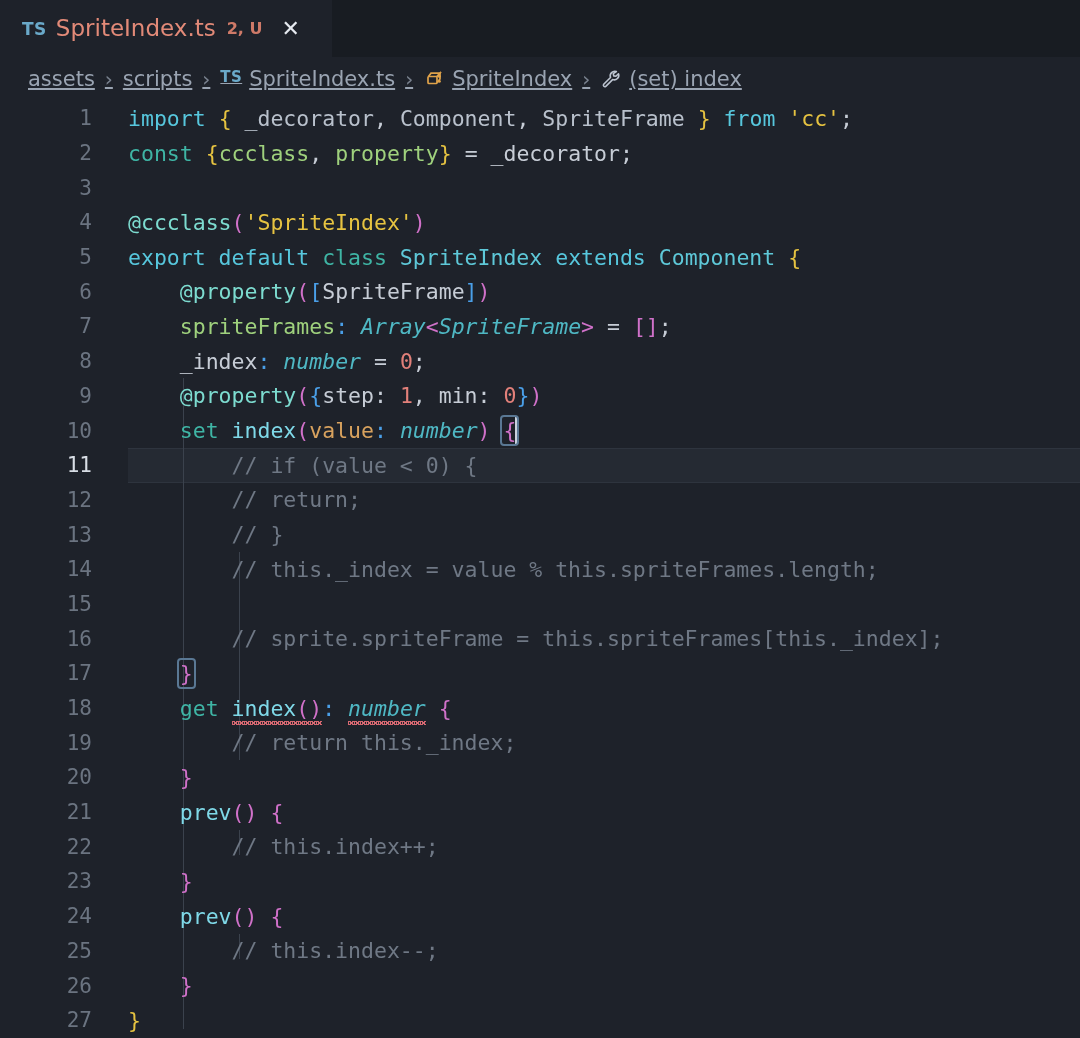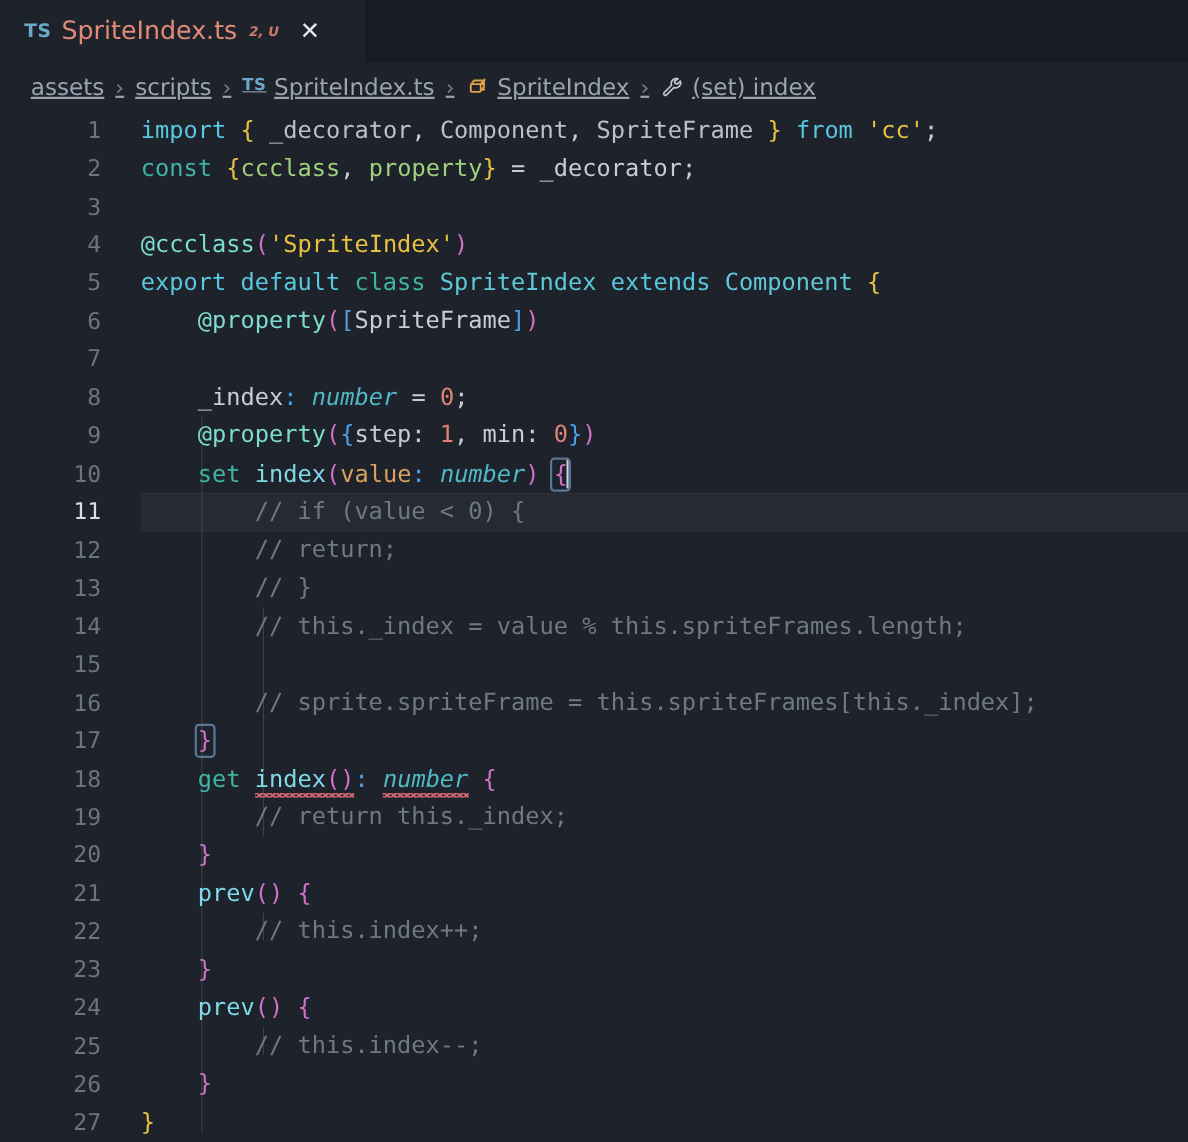--- a/index.html
+++ b/index.html
@@ -42,26 +42,25 @@
     padding-top: 2px;
   }
   .tab-title {
     color: #e28a78;
     font-size: 23px;
     line-height: 1;
     white-space: nowrap;
   }
   .tab-dirty {
     color: #cf7a68;
-    font-size: 12px;
+    font-size: 16px;
     font-weight: 700;
     line-height: 1;
     white-space: nowrap;
     margin-left: 2px;
-    font-style: italic;
   }
   .tab-close {
     color: #e6eaf0;
     font-size: 22px;
     line-height: 1;
     margin-left: 10px;
     font-family: "DejaVu Sans", sans-serif;
     cursor: pointer;
   }
 
@@ -292,20 +291,21 @@
     <span class="code"><span class="t-kw">export default</span> <span class="t-kw2">class</span> <span class="t-type">SpriteIndex</span> <span class="t-kw">extends</span> <span class="t-type">Component</span> <span class="t-brace-y">{</span></span>
   </div>
 
   <div class="line">
     <span class="lnum">6</span>
     <span class="code">    <span class="t-deco">@property</span><span class="t-brace-m">(</span><span class="t-brace-b">[</span><span class="t-plain">SpriteFrame</span><span class="t-brace-b">]</span><span class="t-brace-m">)</span></span>
   </div>
 
   <div class="line">
     <span class="lnum">7</span>
+    <span class="code">    <span class="t-green">spriteFrames</span><span class="t-brace-b">:</span> <span class="t-type-i">Array</span><span class="t-brace-m">&lt;</span><span class="t-type-i">SpriteFrame</span><span class="t-brace-m">&gt;</span> <span class="t-punc">=</span> <span class="t-brace-m">[]</span><span class="t-punc">;</span></span>
   </div>
 
   <div class="line">
     <span class="lnum">8</span>
     <span class="code">    <span class="t-plain">_index</span><span class="t-brace-b">:</span> <span class="t-type-i">number</span> <span class="t-punc">=</span> <span class="t-num">0</span><span class="t-punc">;</span></span>
   </div>
 
   <div class="line">
     <span class="lnum">9</span>
     <span class="code">    <span class="t-deco">@property</span><span class="t-brace-m">(</span><span class="t-brace-b">{</span><span class="t-plain">step</span><span class="t-punc">:</span> <span class="t-num">1</span><span class="t-punc">,</span> <span class="t-plain">min</span><span class="t-punc">:</span> <span class="t-num">0</span><span class="t-brace-b">}</span><span class="t-brace-m">)</span></span>

